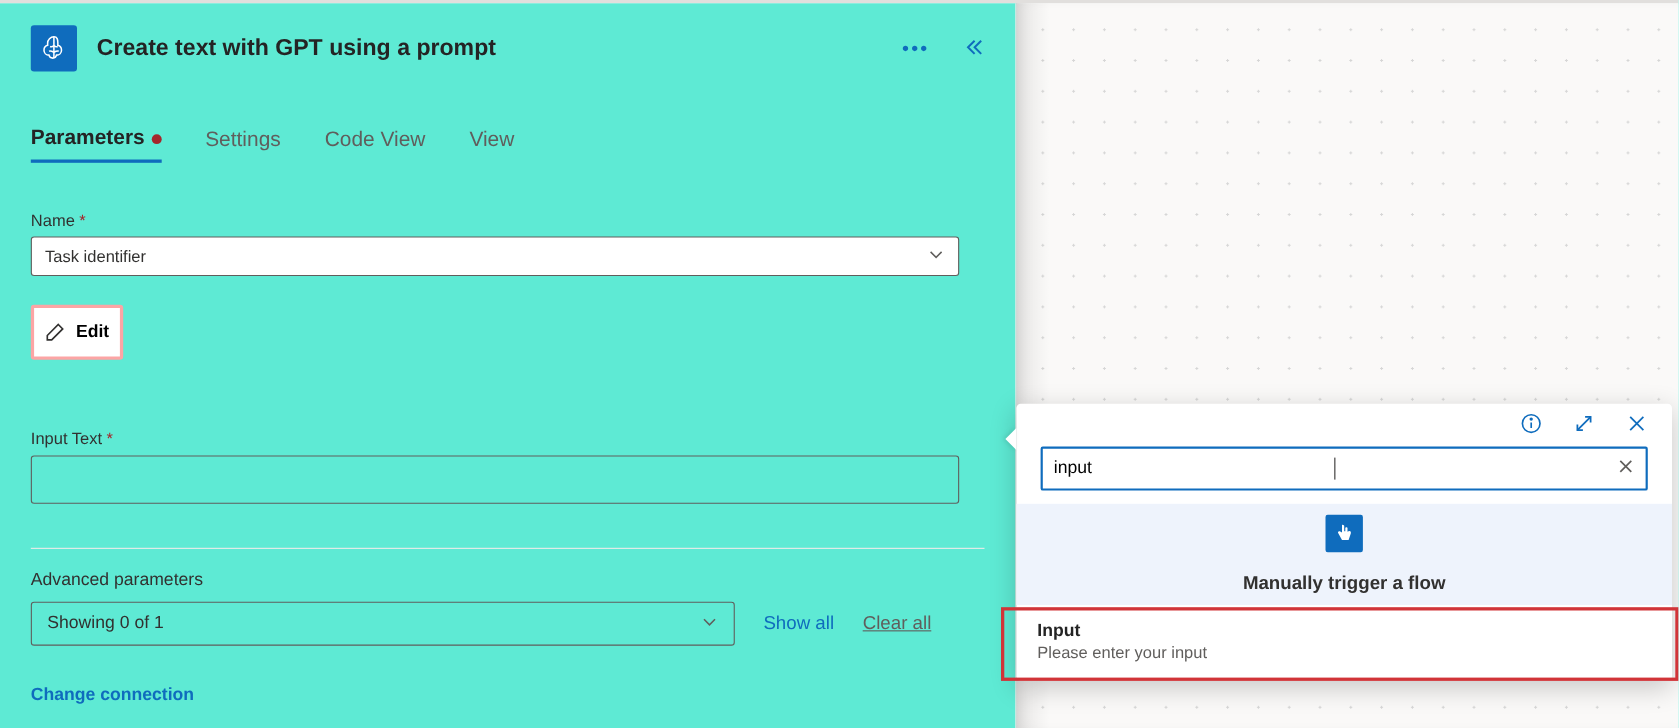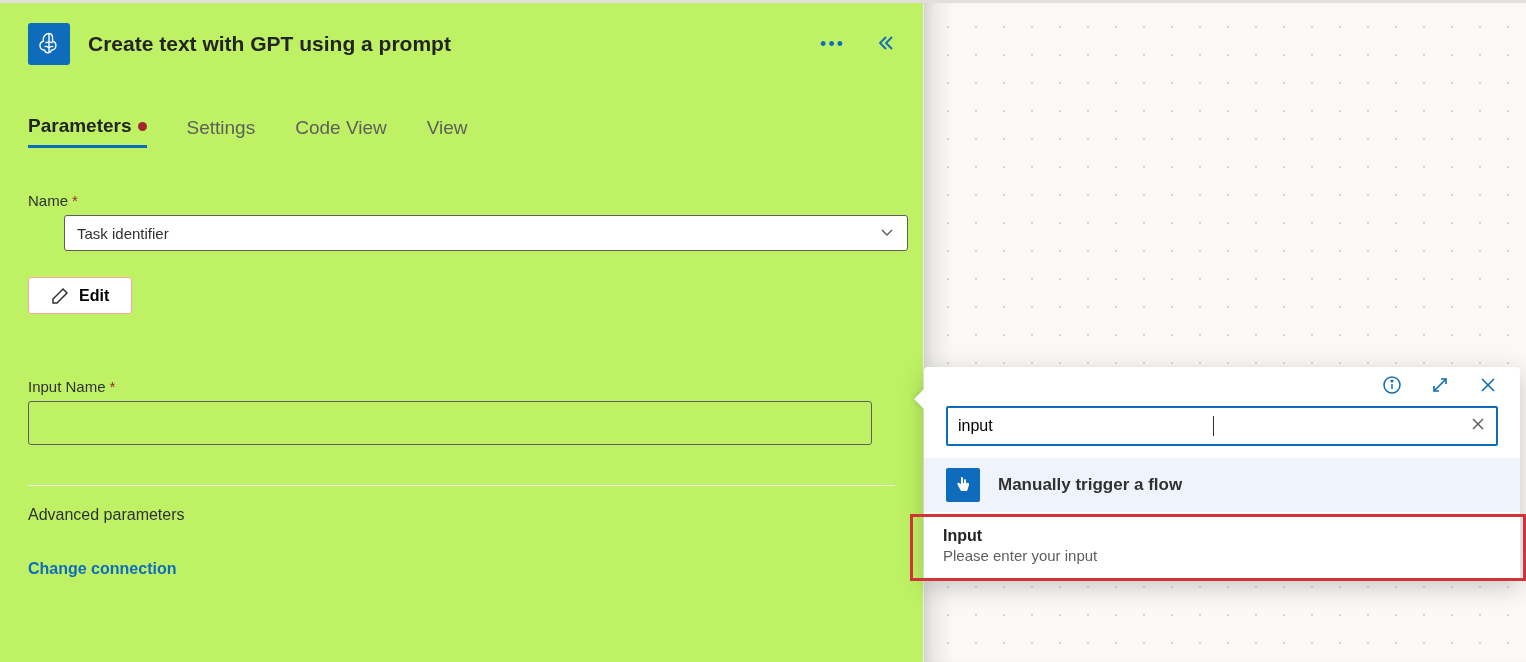--- a/index.html
+++ b/index.html
@@ -13,21 +13,21 @@
       font-size: 14px;
       color: #323130;
     }
     .topline { height: 3px; background: #e1dfdd; }
     .main-layout { display: flex; height: 659px; }
 
     
     .left-panel {
       width: 924px;
       padding: 20px 28px;
-      background: #bef264;
+      background: #5eead4;
       position: relative;
       border-right: 1px solid #edebe9;
     }
     .panel-header { display: flex; align-items: center; gap: 18px; margin-bottom: 50px; }
     .action-icon {
       width: 42px; height: 42px; border-radius: 3px;
       background: #0f6cbd; display: flex; align-items: center; justify-content: center;
     }
     .action-icon svg { width: 28px; height: 28px; }
     .panel-title { font-size: 21px; font-weight: 600; flex: 1; color: #242424;}
@@ -40,26 +40,26 @@
     .tab.active { color: #242424; font-weight: 600; border-bottom: 3px solid #0f6cbd; }
     .red-dot { width: 9px; height: 9px; border-radius: 50%; background: #a4262c; display:inline-block;}
 
     .field-label { font-size: 15px; color: #323130; margin-bottom: 6px; display:flex; gap:4px;margin-top:34px;}
     .req { color: #a4262c; }
     .select-box, .text-input {
       width: 100%; border: 1px solid #605e5c; border-radius: 3px;
       height: 36px; padding: 0 12px; font-size: 15px; background:#fff;
       display:flex; align-items:center; justify-content:space-between;
     }
-    .select-box { width: 844px; margin-bottom: 26px; cursor:pointer;margin-left:36px;}
+    .select-box { width: 844px; margin-bottom: 26px; cursor:pointer;}
     .chev { color:#605e5c; }
     .edit-btn {
       display:inline-flex; align-items:center; gap:10px;
-      border: 1px solid #fca5a5; background:#fff; border-radius:3px;
-      height: 37px; padding: 0 22px; font-size:16px; font-weight:600; cursor:pointer;
+      border: 3px solid #fca5a5; background:#fff; border-radius:3px;
+      height: 50px; padding: 0 10px; font-size:16px; font-weight:600; cursor:pointer;
       margin-bottom: 30px;
     }
     .input-text-box { width: 844px; height: 44px; border:1px solid #605e5c; border-radius:3px; margin-bottom: 40px;}
     .divider { border: 0; border-top: 1px solid #edebe9; margin-bottom: 20px;}
 
     .adv-label { font-size: 16px; margin-bottom: 10px; }
     .adv-row { display:flex; align-items:center; gap: 26px; }
     .adv-select { width: 640px; border:1px solid #605e5c; border-radius:3px; height:40px;
       display:flex; align-items:center; justify-content:space-between; padding: 0 14px; font-size:16px; cursor:pointer;}
     .show-all { color:#0f6cbd; font-size:17px; cursor:pointer;}
@@ -102,20 +102,21 @@
       display:flex; align-items:center; padding: 0 10px;
     }
     .popup-search input { flex:1; border:0; outline:0; font-size:16px; background:transparent; }
     .popup-search .caret-line { border-right: 1px solid #323130; height: 20px; margin-left:-2px; animation: blink 1s steps(1) infinite; }
     @keyframes blink { 50% { opacity:0; } }
     .clear-x { color:#605e5c; cursor:pointer; font-size:16px;}
 
     .trigger-row {
       display:flex; align-items:center; gap:18px; padding: 10px 22px;
       background:#eef3fc;
+      flex-direction:column;
     }
     .trigger-icon {
       width:34px;height:34px;border-radius:2px;background:#0f6cbd;
       display:flex;align-items:center;justify-content:center;
     }
     .trigger-label { font-size:17px; font-weight:600; }
 
     .result-row { border: 3px solid #d13438; padding: 10px 22px 14px; margin: 2px 0 0 -2px; width: calc(100% + 20px);  position:relative; left:-12px; }
     .result-row-inner { padding-left: 8px;}
     .result-title { font-size:16px; font-weight:700; color:#242424; }
@@ -176,28 +177,40 @@
     </div>
 
     <button class="edit-btn">
       <svg width="18" height="18" viewBox="0 0 18 18" fill="none" stroke="#323130" stroke-width="1.5">
         <path d="M12 2 L16 6 L6 16 L2 16 L2 12 Z"></path>
       </svg>
       <span>Edit</span>
     </button>
 
     <div class="field-label">
-      <span>Input Name</span>
+      <span>Input Text</span>
         <span class="req">*</span>
     </div>
     <div class="input-text-box"></div>
 
     <hr class="divider">
 
     <div class="adv-label">Advanced parameters</div>
+    <div class="adv-row">
+      <div class="adv-select">
+        <span>Showing 0 of 1</span>
+        <span class="chev">
+          <svg width="16" height="16" viewBox="0 0 16 16" fill="none" stroke="#605e5c" stroke-width="1.4">
+              <path d="M3 6 L8 11 L13 6"></path>
+            </svg>
+        </span>
+      </div>
+      <span class="show-all">Show all</span>
+      <span class="clear-all">Clear all</span>
+    </div>
 
     <div class="conn-row">
       <span class="change-conn">Change connection</span>
     </div>
   </div>
 
   <div class="right-canvas">
     <div class="canvas-fade-left"></div>
 
     <div class="popup">

